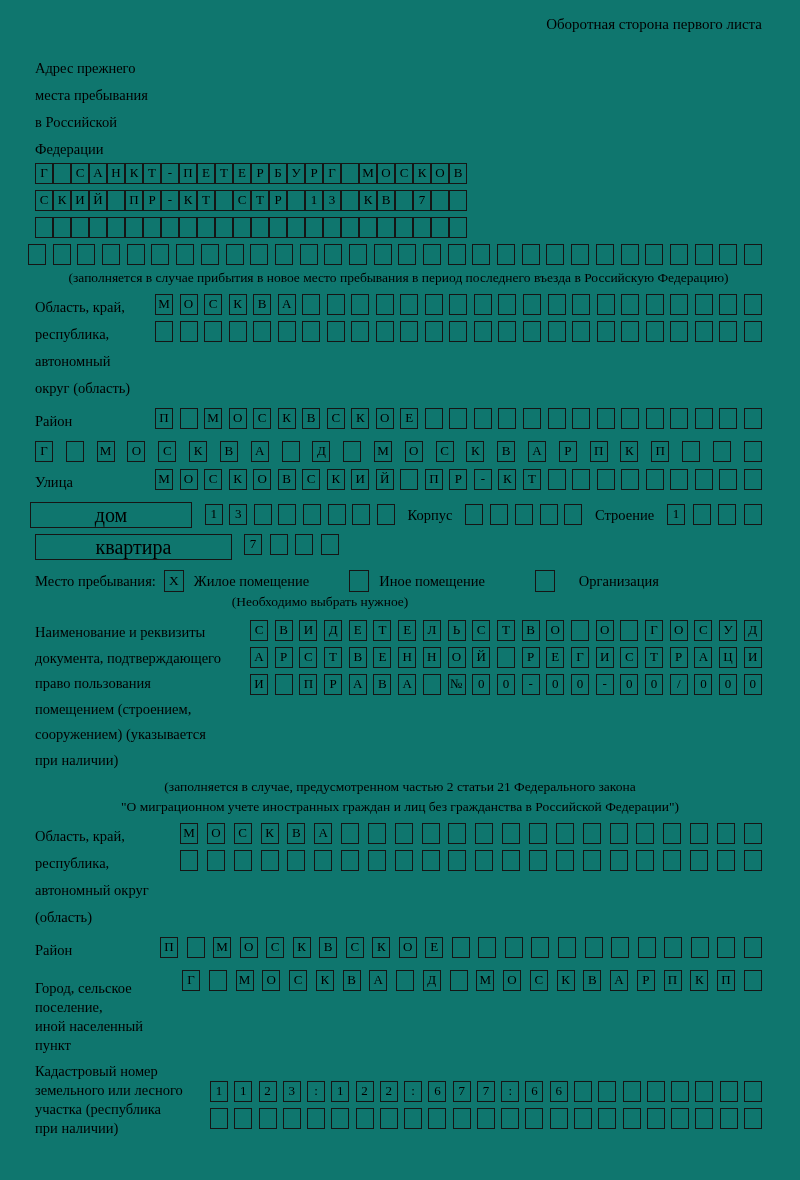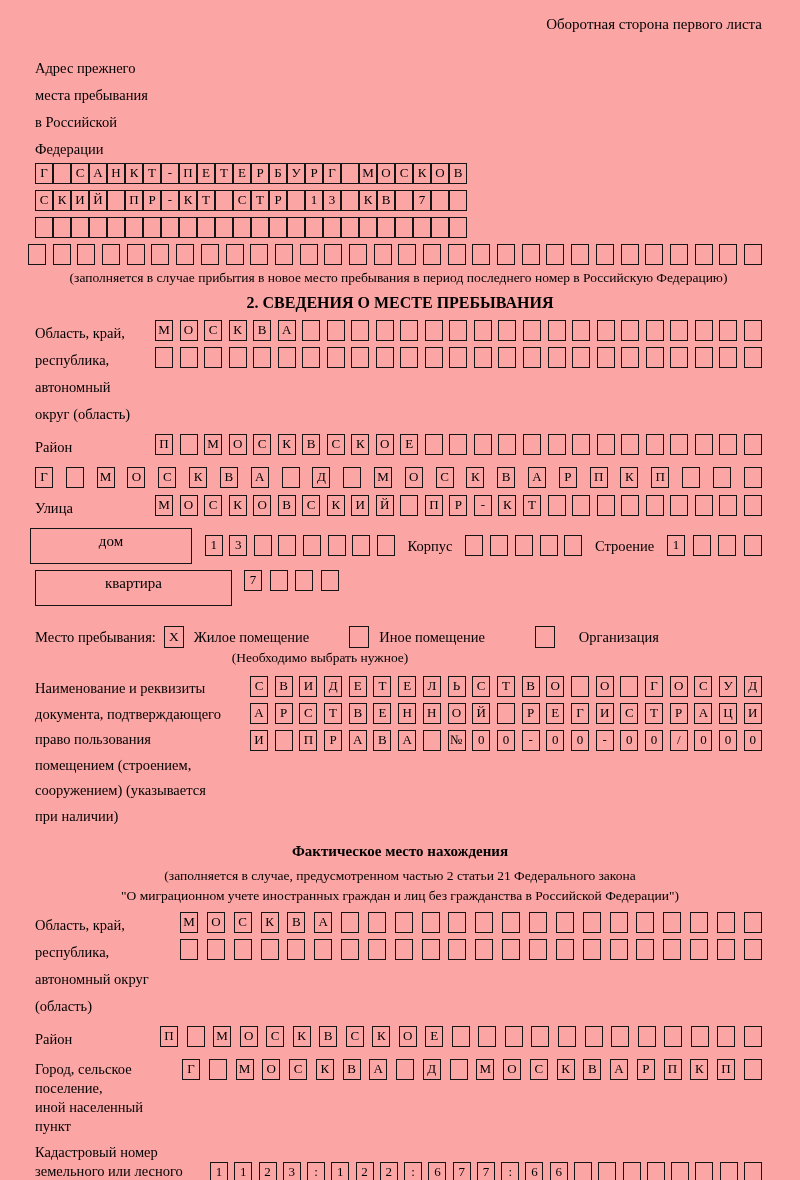--- a/index.html
+++ b/index.html
@@ -1,17 +1,17 @@
 <!DOCTYPE html>
 <html><head>
 <meta charset="utf-8">
 <style>
   html,body{margin:0;padding:0;background:#fff;}
   .page{
-    width:800px;height:1180px;background:#fca5a5;color:#000;
+    width:800px;height:1180px;background:#0f766e;color:#000;
     font-family:"Liberation Serif","DejaVu Serif",serif;
     position:relative;overflow:hidden;box-sizing:border-box;
     padding-top:16px;
   }
   .header-note{ text-align:right; padding-right:38px; font-size:15px; }
 
   
   .cells{ display:flex; justify-content:space-between; height:22px; }
   .cell{
     flex:0 0 18px; height:21px; box-sizing:border-box;
@@ -29,35 +29,35 @@
 
   .note{ font-size:13.5px; margin:2px 38px 8px 35px; }
   .note.center{ text-align:center; margin-top:4px; }
 
   .sec-title{ text-align:center; font-weight:bold; font-size:16px; margin:6px 0 8px 0; }
   .sub-title{ text-align:center; font-weight:bold; font-size:15px; margin:14px 0 8px 0; }
   .center-note{ text-align:center; font-size:13.5px; margin:0 30px 4px 30px; }
 
   
   .field-box{
-    box-sizing:border-box; border:1.6px solid #151515; height:36px;
-    text-align:center; font-size:15px; line-height:24px;
+    box-sizing:border-box; border:1.6px solid #151515; height:26px;
+    text-align:center; font-size:20px; line-height:24px;
   }
   .dom-row{ display:flex; align-items:center; justify-content:space-between;
             margin:2px 38px 6px 30px; }
   .dom-box{ width:162px; }
   .cells.c8{ width:190px; flex:0 0 auto; }
   .cells.c5{ width:117px; flex:0 0 auto; }
   .cells.c4{ width:95px;  flex:0 0 auto; }
   .inline-lbl{ font-size:14.5px; }
 
   .kv-row{ display:flex; margin:4px 38px 6px 35px; }
   .kv-box{ width:197px; margin-right:12px; }
 
-  .mesto-row{ display:flex; align-items:center; margin:20px 38px 2px 35px; font-size:14.5px; }
+  .mesto-row{ display:flex; align-items:center; margin:10px 38px 2px 35px; font-size:14.5px; }
   .chk{
     box-sizing:border-box; width:20px; height:22px; border:1.6px solid #151515;
     text-align:center; font-size:13.5px; line-height:19px; margin:0 10px 0 8px; flex:0 0 auto;
   }
   .mesto-opt{ margin-right:26px; }
   .mesto-note{ font-size:13.5px; text-align:center; width:320px; margin:2px 0 10px 160px; }
 
   .doc-block{ margin-top:8px; }
   .doc-block .row-label{ width:215px; line-height:25.5px; }
 
@@ -181,23 +181,22 @@
       <span class="cell"></span>
       <span class="cell"></span>
       <span class="cell"></span>
       <span class="cell"></span>
       <span class="cell"></span>
       <span class="cell"></span>
       <span class="cell"></span>
       <span class="cell"></span>
       <span class="cell"></span>
     </div>
-  <div class="note center">(заполняется в случае прибытия в новое место пребывания в период последнего номер в Российскую Федерацию)</div>
-
-  <div class="sec-title">2. СВЕДЕНИЯ О МЕСТЕ ПРЕБЫВАНИЯ</div>
+  <div class="note center">(заполняется в случае прибытия в новое место пребывания в период последнего въезда в Российскую Федерацию)</div>
+
 
   <div class="row">
     <div class="row-label w120">Область, край,
 республика,
 автономный
 округ (область)</div>
     <div class="cells-col">
       <div class="cells">
           <span class="cell">М</span>
           <span class="cell">О</span>
@@ -469,21 +468,20 @@
           <span class="cell">0</span>
           <span class="cell">0</span>
           <span class="cell">/</span>
           <span class="cell">0</span>
           <span class="cell">0</span>
           <span class="cell">0</span>
         </div>
     </div>
   </div>
 
-  <div class="sub-title">Фактическое место нахождения</div>
   <div class="center-note">(заполняется в случае, предусмотренном частью 2 статьи 21 Федерального закона</div>
   <div class="center-note" style="margin-bottom:8px;">"О миграционном учете иностранных граждан и лиц без гражданства в Российской Федерации")</div>
 
   <div class="row">
     <div class="row-label w145">Область, край,
 республика,
 автономный округ
 (область)</div>
     <div class="cells-col">
       <div class="cells">
@@ -560,21 +558,21 @@
         <span class="cell"></span>
         <span class="cell"></span>
         <span class="cell"></span>
         <span class="cell"></span>
         <span class="cell"></span>
         <span class="cell"></span>
       </div>
   </div>
 
   <div class="row tight">
-    <div class="row-label w145" style="width:147px;">Город, сельское поселение,
+    <div class="row-label w145" style="width:147px;margin-top:8px;">Город, сельское поселение,
 иной населенный пункт</div>
     <div class="cells">
         <span class="cell">Г</span>
         <span class="cell"></span>
         <span class="cell">М</span>
         <span class="cell">О</span>
         <span class="cell">С</span>
         <span class="cell">К</span>
         <span class="cell">В</span>
         <span class="cell">А</span>

